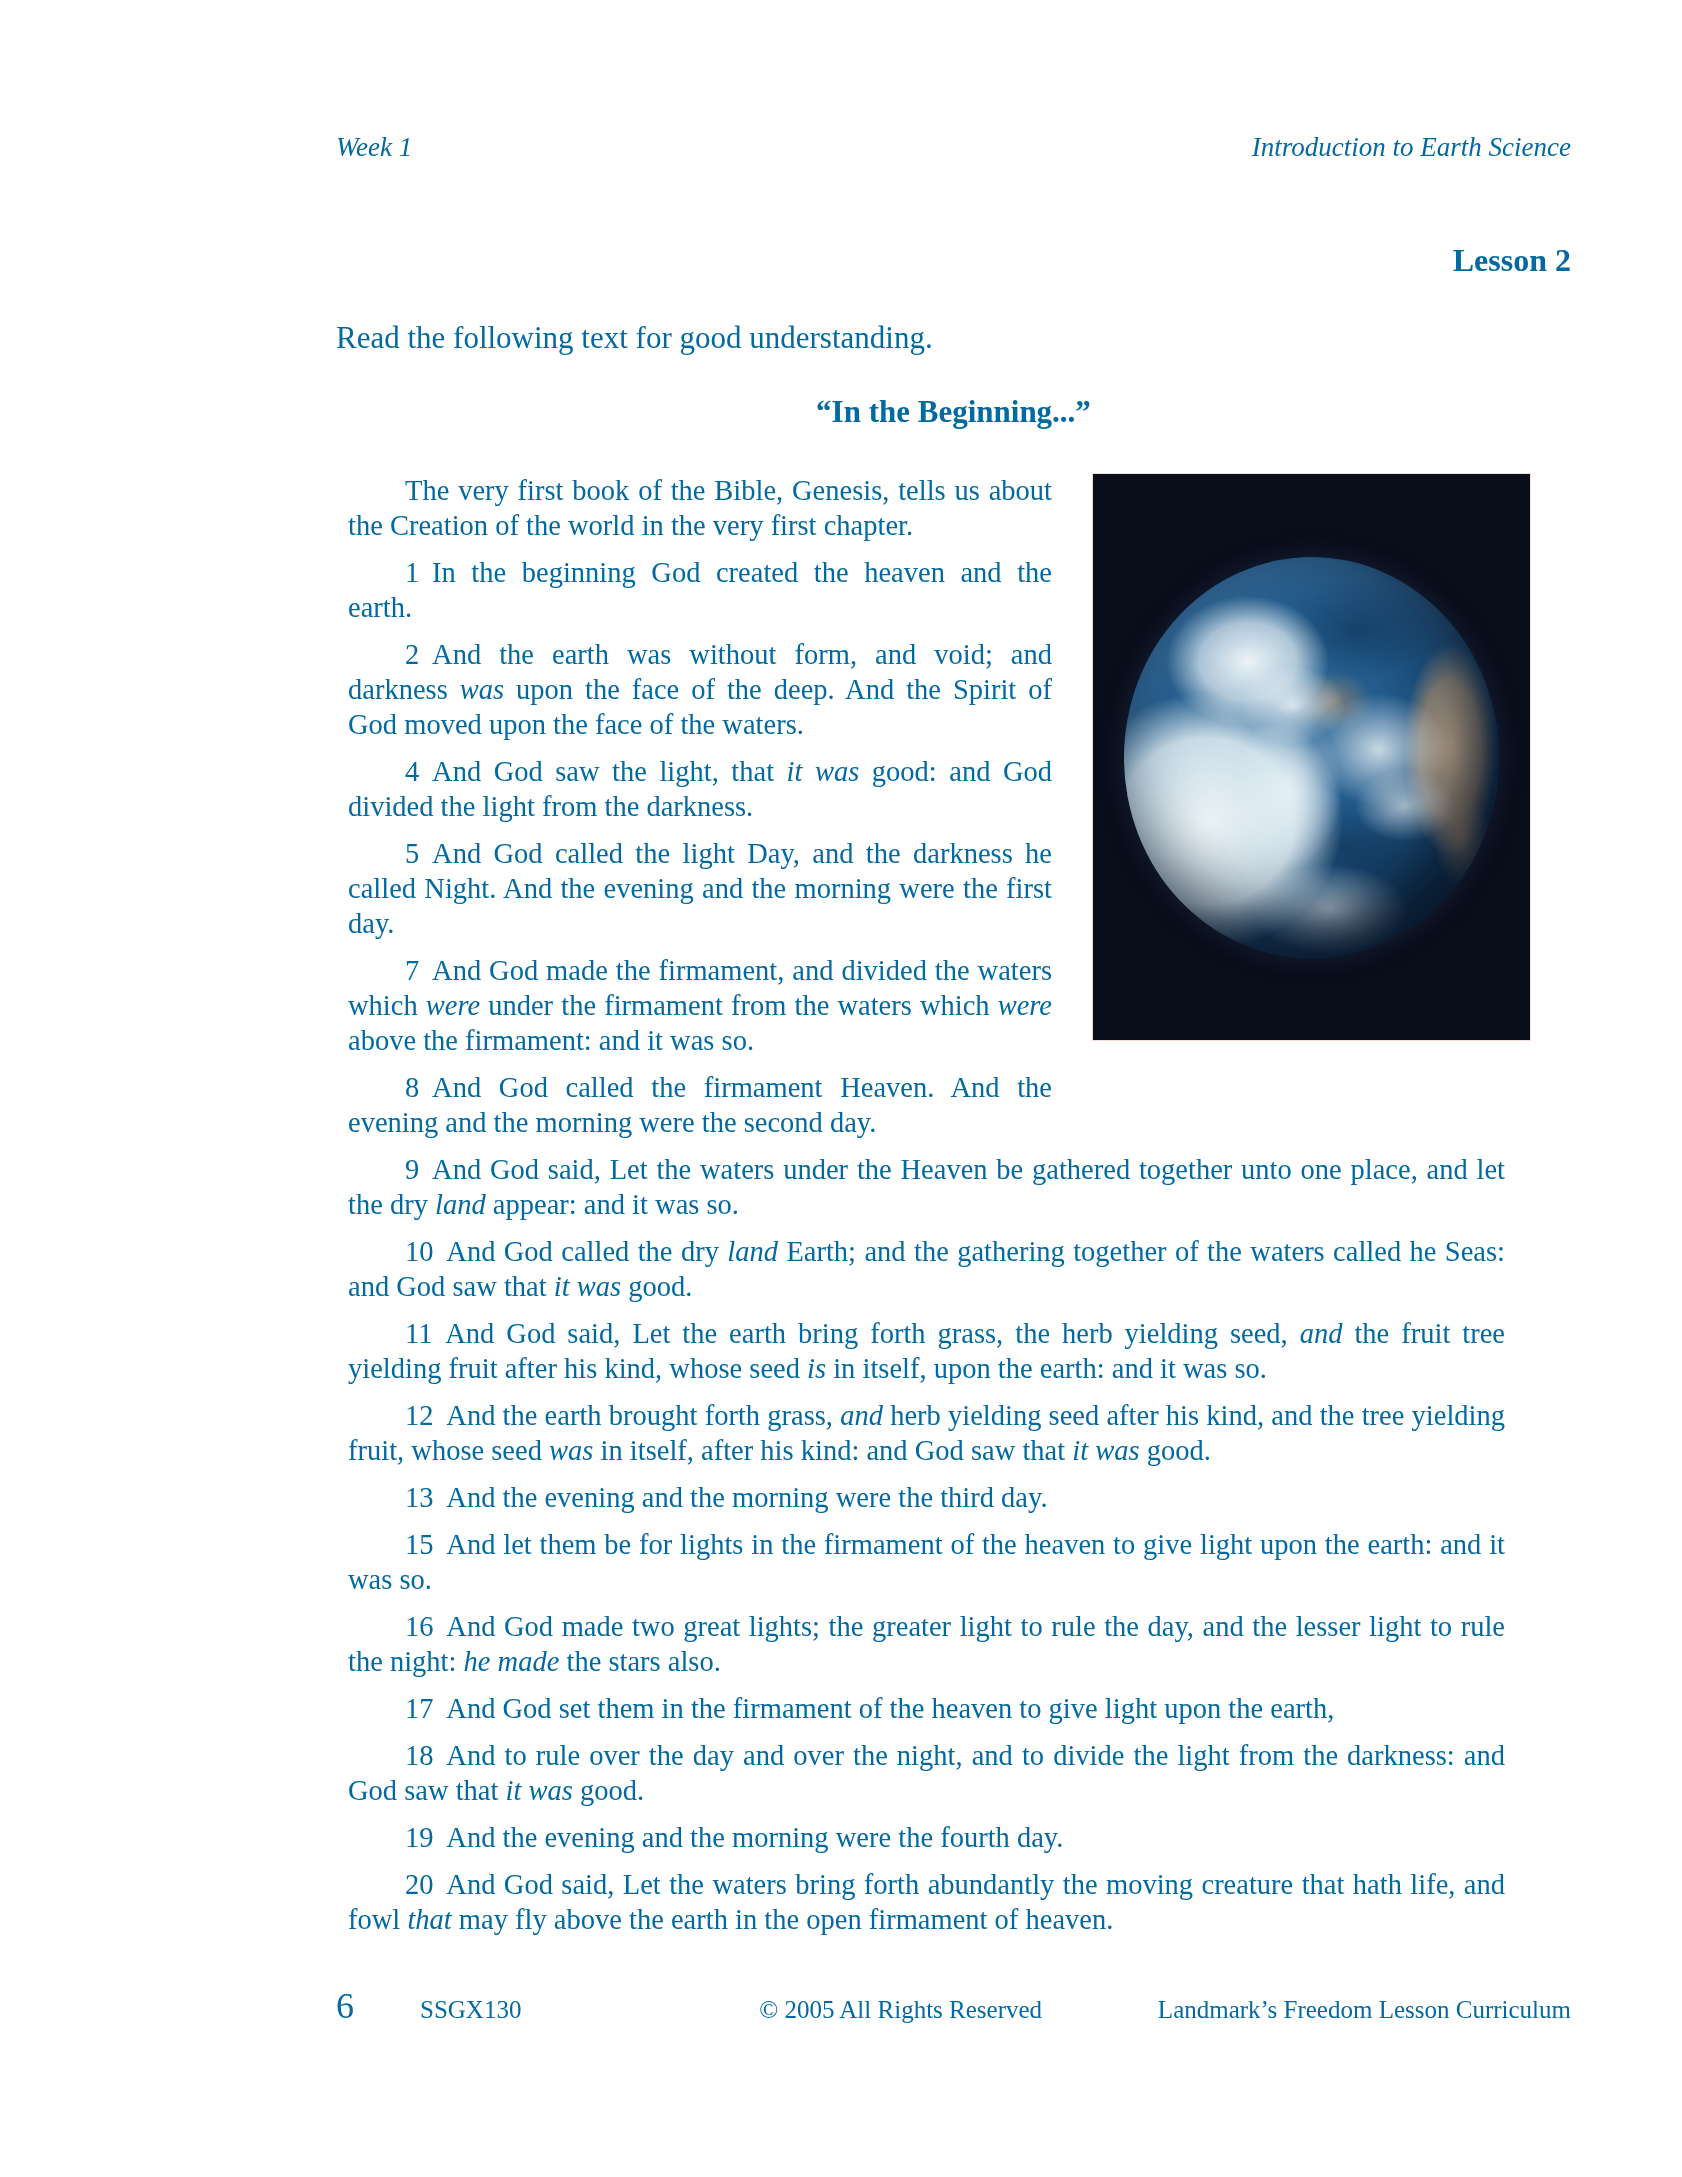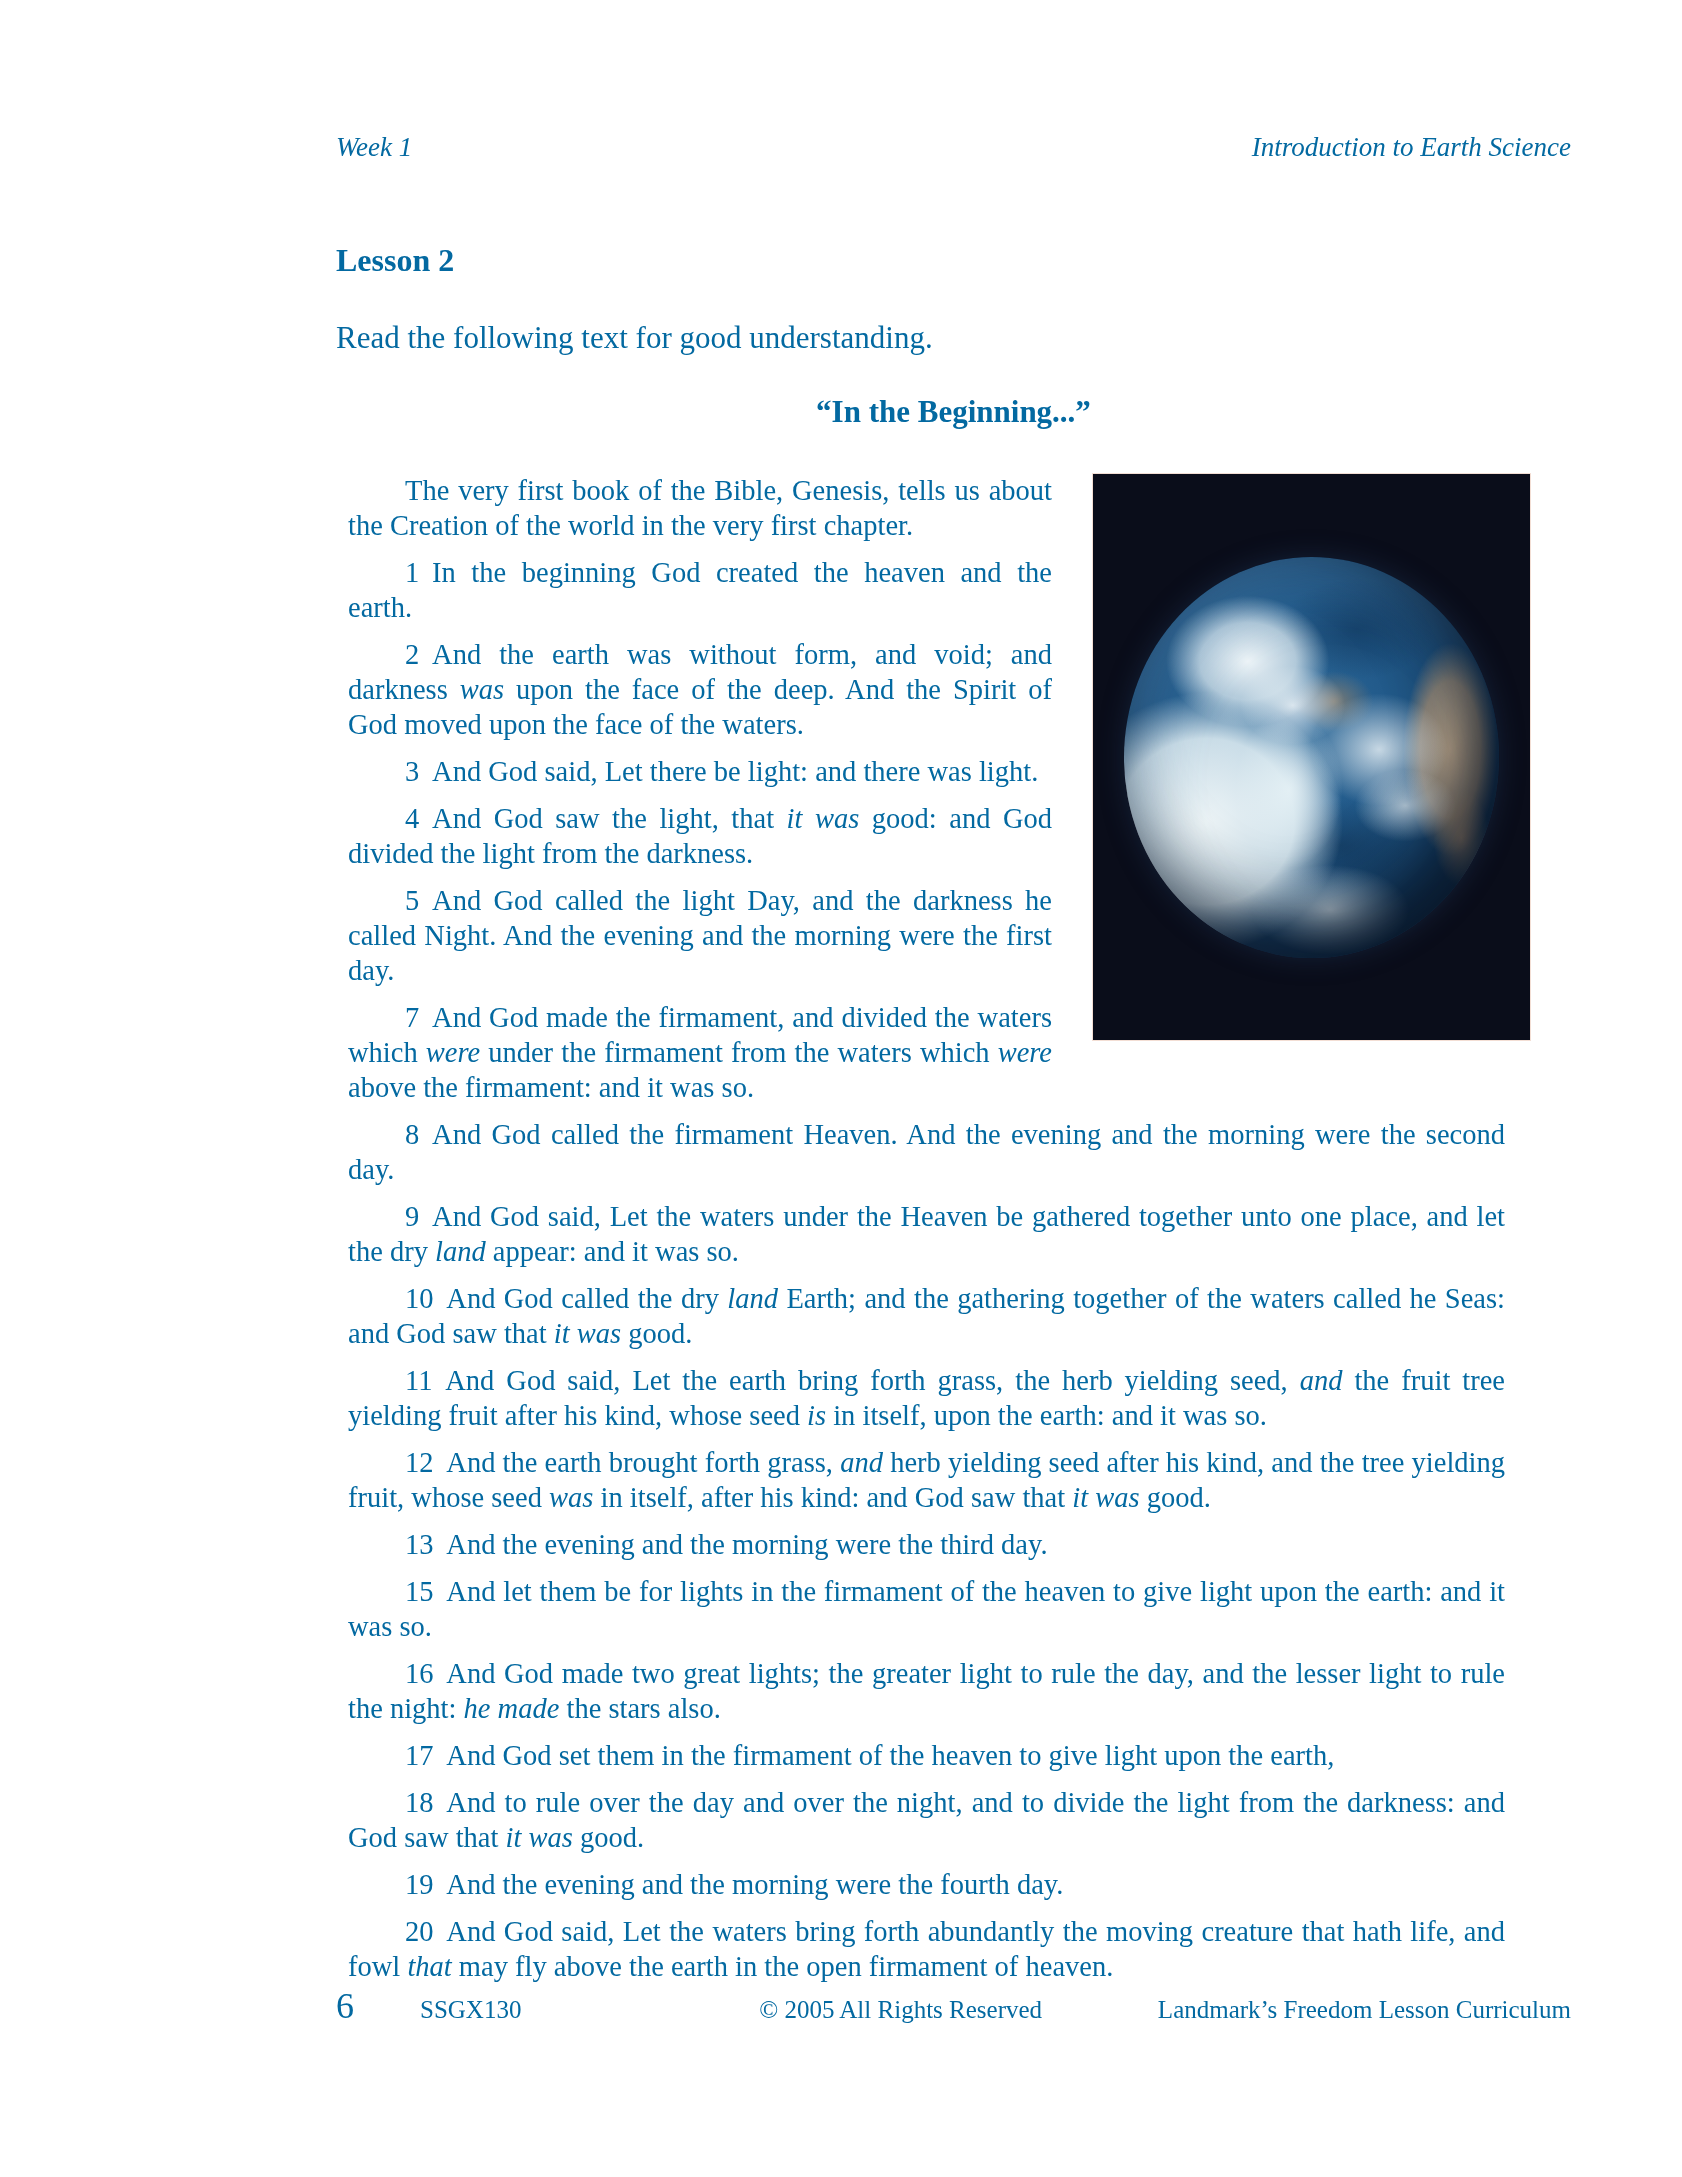--- a/index.html
+++ b/index.html
@@ -14,21 +14,21 @@
   }
   .content{
     position:absolute;
     left:336px;right:124px;top:130px; 
   }
   .header-row{
     display:flex;justify-content:space-between;align-items:baseline;
     font-style:italic;font-size:27px;line-height:35px;
   }
   .lesson-title{
-    margin:76px 0 0 0;text-align:left;
+    margin:76px 0 0 0;text-align:right;
     font-size:32px;font-weight:bold;line-height:39px;
   }
   .instruction{
     margin:38px 0 0 0;text-align:left;
     font-size:31px;font-weight:normal;line-height:39px;
   }
   .passage-title{
     margin:35px 0 0 0;text-align:center;
     font-size:31px;font-weight:bold;line-height:39px;
   }
@@ -97,21 +97,20 @@
     <h2 class="passage-title">“In the Beginning...”</h2>
 
     <div class="article">
       <div class="earth-frame">
         <div class="earth"></div>
       </div>
       <p class="intro">The very first book of the Bible, Genesis, tells us about the Creation of the world in the very first chapter.</p>
       <div id="verses">
           <p class="verse"><span class="vnum">1</span><span>In the beginning God created the heaven and the earth.</span></p>
           <p class="verse"><span class="vnum">2</span><span>And the earth was without form, and void; and darkness </span><em>was</em><span> upon the face of the deep. And the Spirit of God moved upon the face of the waters.</span></p>
-          <p class="verse"><span class="vnum">3</span><span>And God said, Let there be light: and there was light.</span></p>
           <p class="verse"><span class="vnum">4</span><span>And God saw the light, that </span><em>it was</em><span> good: and God divided the light from the darkness.</span></p>
           <p class="verse"><span class="vnum">5</span><span>And God called the light Day, and the darkness he called Night. And the evening and the morning were the first day.</span></p>
           <p class="verse"><span class="vnum">7</span><span>And God made the firmament, and divided the waters which </span><em>were</em><span> under the firmament from the waters which </span><em>were</em><span> above the firmament: and it was so.</span></p>
           <p class="verse"><span class="vnum">8</span><span>And God called the firmament Heaven. And the evening and the morning were the second day.</span></p>
           <p class="verse"><span class="vnum">9</span><span>And God said, Let the waters under the Heaven be gathered together unto one place, and let the dry </span><em>land</em><span> appear: and it was so.</span></p>
           <p class="verse"><span class="vnum">10</span><span>And God called the dry </span><em>land</em><span> Earth; and the gathering together of the waters called he Seas: and God saw that </span><em>it was</em><span> good.</span></p>
           <p class="verse"><span class="vnum">11</span><span>And God said, Let the earth bring forth grass, the herb yielding seed, </span><em>and</em><span> the fruit tree yielding fruit after his kind, whose seed </span><em>is</em><span> in itself, upon the earth: and it was so.</span></p>
           <p class="verse"><span class="vnum">12</span><span>And the earth brought forth grass, </span><em>and</em><span> herb yielding seed after his kind, and the tree yielding fruit, whose seed </span><em>was</em><span> in itself, after his kind: and God saw that </span><em>it was</em><span> good.</span></p>
           <p class="verse"><span class="vnum">13</span><span>And the evening and the morning were the third day.</span></p>
           <p class="verse"><span class="vnum">15</span><span>And let them be for lights in the firmament of the heaven to give light upon the earth: and it was so.</span></p>

